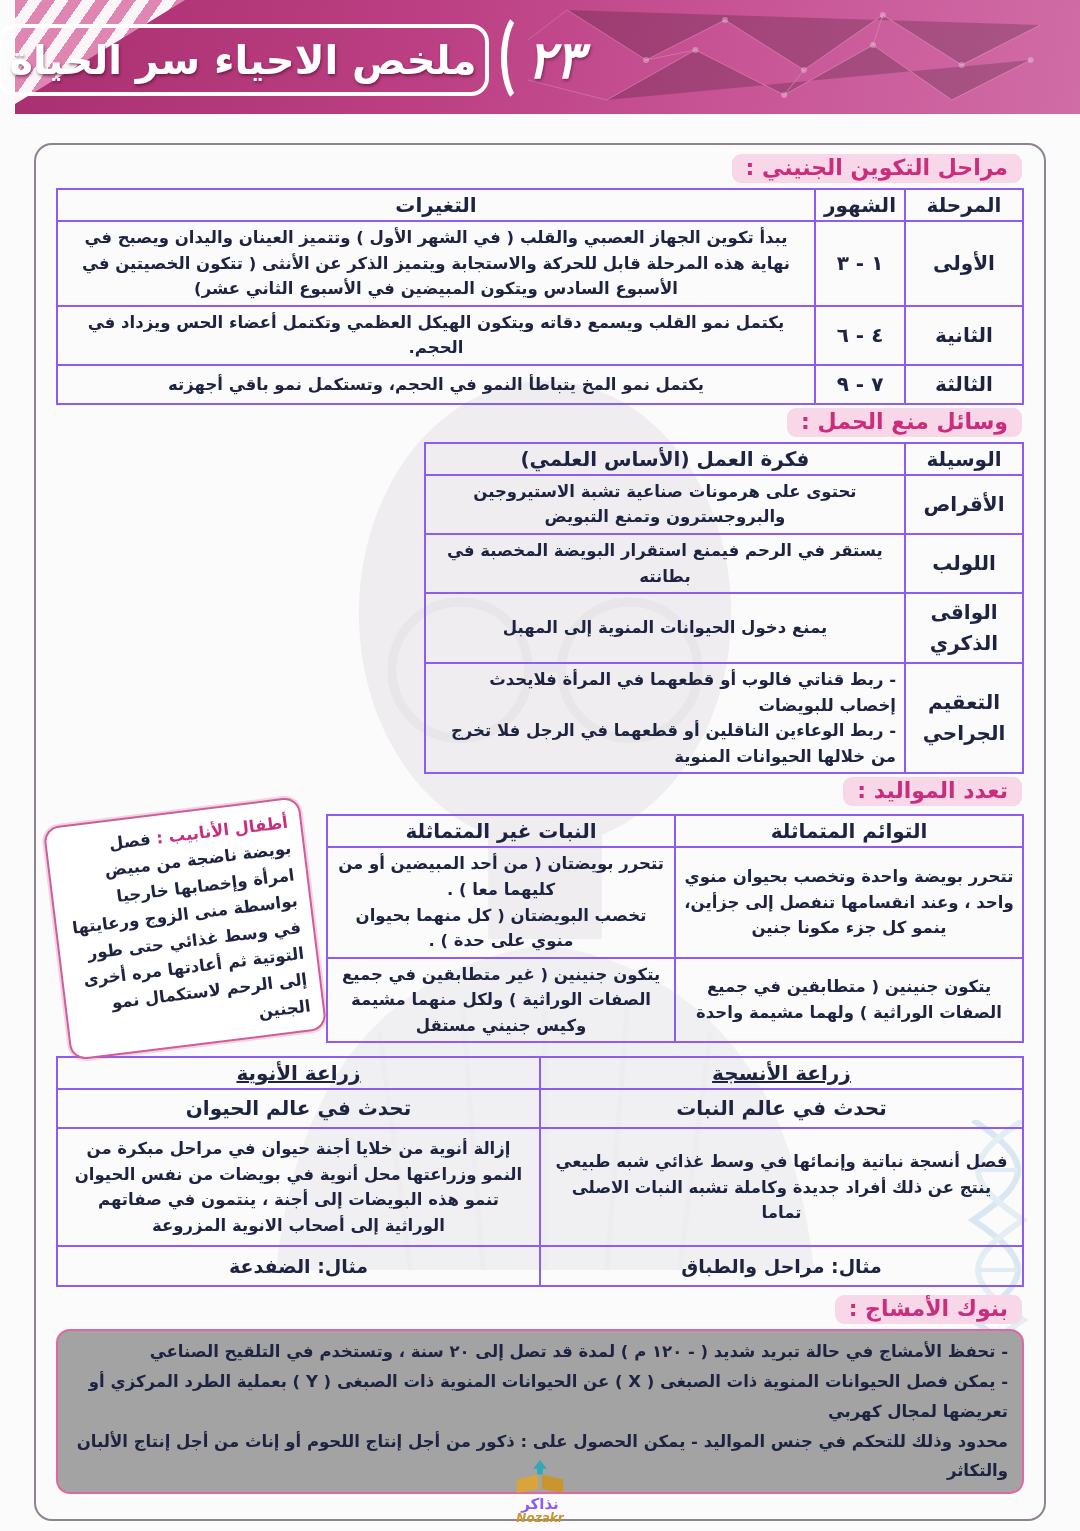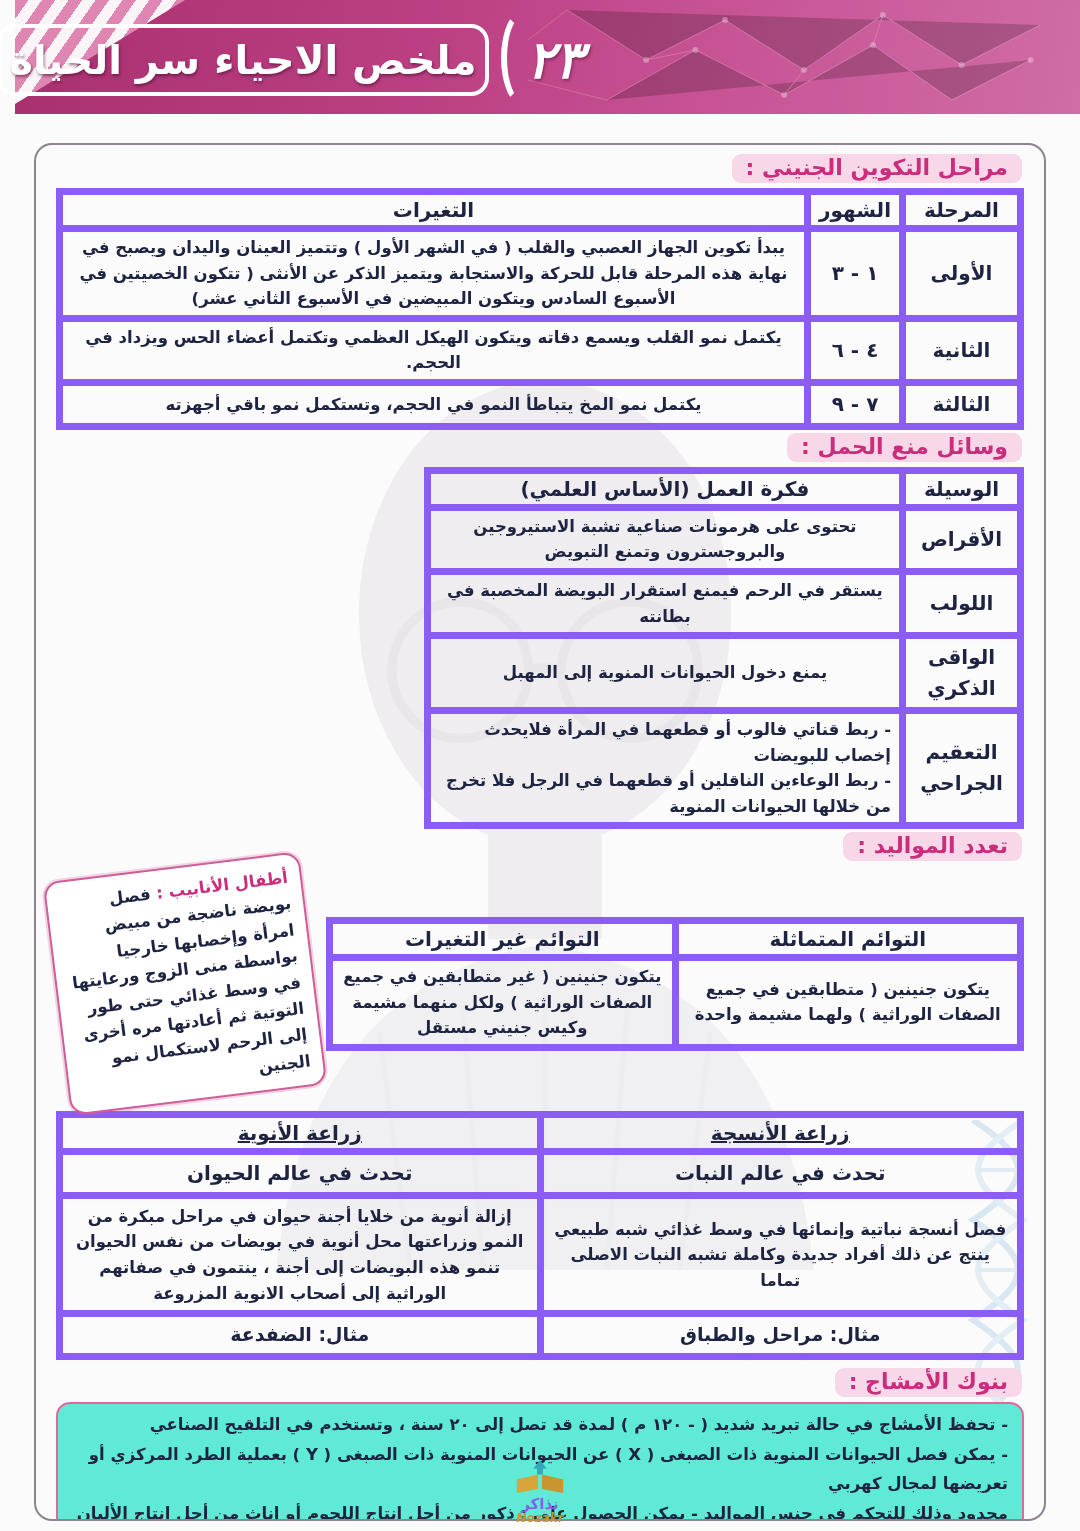--- a/index.html
+++ b/index.html
@@ -56,21 +56,21 @@
     padding:6px 20px 8px; z-index:1; overflow:hidden;margin-top:21px;
   }
 
   .sec-row { margin:3px 2px 5px 0; }
   .sec-title {
     display:inline-block; background:#f7d7e8; color:#c92d7c;
     font-weight:900; font-size:22px; padding:1px 14px 3px; border-radius:9px;
   }
 
   table { border-collapse:collapse; width:100%; background:transparent; }
-  th,td { border:7px solid #8b5cf6; padding:3px 8px; vertical-align:middle; }
+  th,td { border:2px solid #8b5cf6; padding:3px 8px; vertical-align:middle; }
   th { font-size:20px; text-align:center; color:#1d2340; }
   td { font-size:16.5px; line-height:1.55; text-align:center; }
   .name-cell { font-size:20px; font-weight:900; }
   .prelines { white-space:pre-line; }
   .rt { text-align:right; }
 
   
   .contra-table { width:62%; margin-left:auto; margin-right:0; }
   .contra-table td.name-cell { width:118px; }
 
@@ -86,21 +86,21 @@
     padding:10px 12px; font-size:16.5px; line-height:1.6; text-align:right;
   }
   .tube-note .pink { color:#c92d7c; font-weight:900; }
 
   .culture-table { margin-top:10px; }
   .culture-table th { font-size:20px;text-decoration:underline; }
   .culture-table td.desc { height:118px; }
   .culture-table td.example { font-size:19px; font-weight:900; height:40px; }
 
   .gamete-box {
-    border:2px solid #e2679f; border-radius:14px; background:#5eead4;
+    border:2px solid #e2679f; border-radius:14px; background:#a3a3a3;
     padding:6px 14px; font-size:16.5px; line-height:1.8; text-align:right;
   }
 
   
   .watermark { position:absolute; left:50%; bottom:6px; transform:translateX(-50%); z-index:4; text-align:center; width:120px; }
   .watermark .wm-ar { color:#8b5cf6; font-size:15px; font-weight:900; line-height:1; }
   .watermark .wm-en { color:#c9952e; font-size:12px; font-style:italic; line-height:1.1; }
 </style>
 </head>
 <body>
@@ -238,24 +238,29 @@
   </div>
   <div class="births-wrap">
     <table class="births-table">
       <colgroup>
           <col style="width:50%">
           <col style="width:50%">
         </colgroup>
       <thead>
         <tr>
           <th>التوائم المتماثلة</th>
-          <th>التوائم غير التغيرات</th>
+          <th>النبات غير المتماثلة</th>
         </tr>
       </thead>
       <tbody>
+        <tr>
+          <td>تتحرر بويضة واحدة وتخصب بحيوان منوي واحد ، وعند انقسامها تنفصل إلى جزأين، ينمو كل جزء مكونا جنين</td>
+          <td class="prelines">تتحرر بويضتان ( من أحد المبيضين أو من كليهما معا ) .
+تخصب البويضتان ( كل منهما بحيوان منوي على حدة ) .</td>
+        </tr>
         <tr>
           <td>يتكون جنينين ( متطابقين في جميع الصفات الوراثية ) ولهما مشيمة واحدة</td>
           <td>يتكون جنينين ( غير متطابقين في جميع الصفات الوراثية ) ولكل منهما مشيمة وكيس جنيني مستقل</td>
         </tr>
       </tbody>
     </table>
     <aside class="tube-note">
       <span class="pink">أطفال الأنابيب :</span>
       <span>فصل بويضة ناضجة من مبيض امرأة وإخصابها خارجيا بواسطة منى الزوج ورعايتها في وسط غذائي حتى طور التوتية ثم أعادتها مره أخرى إلى الرحم لاستكمال نمو الجنين</span>
     </aside>

